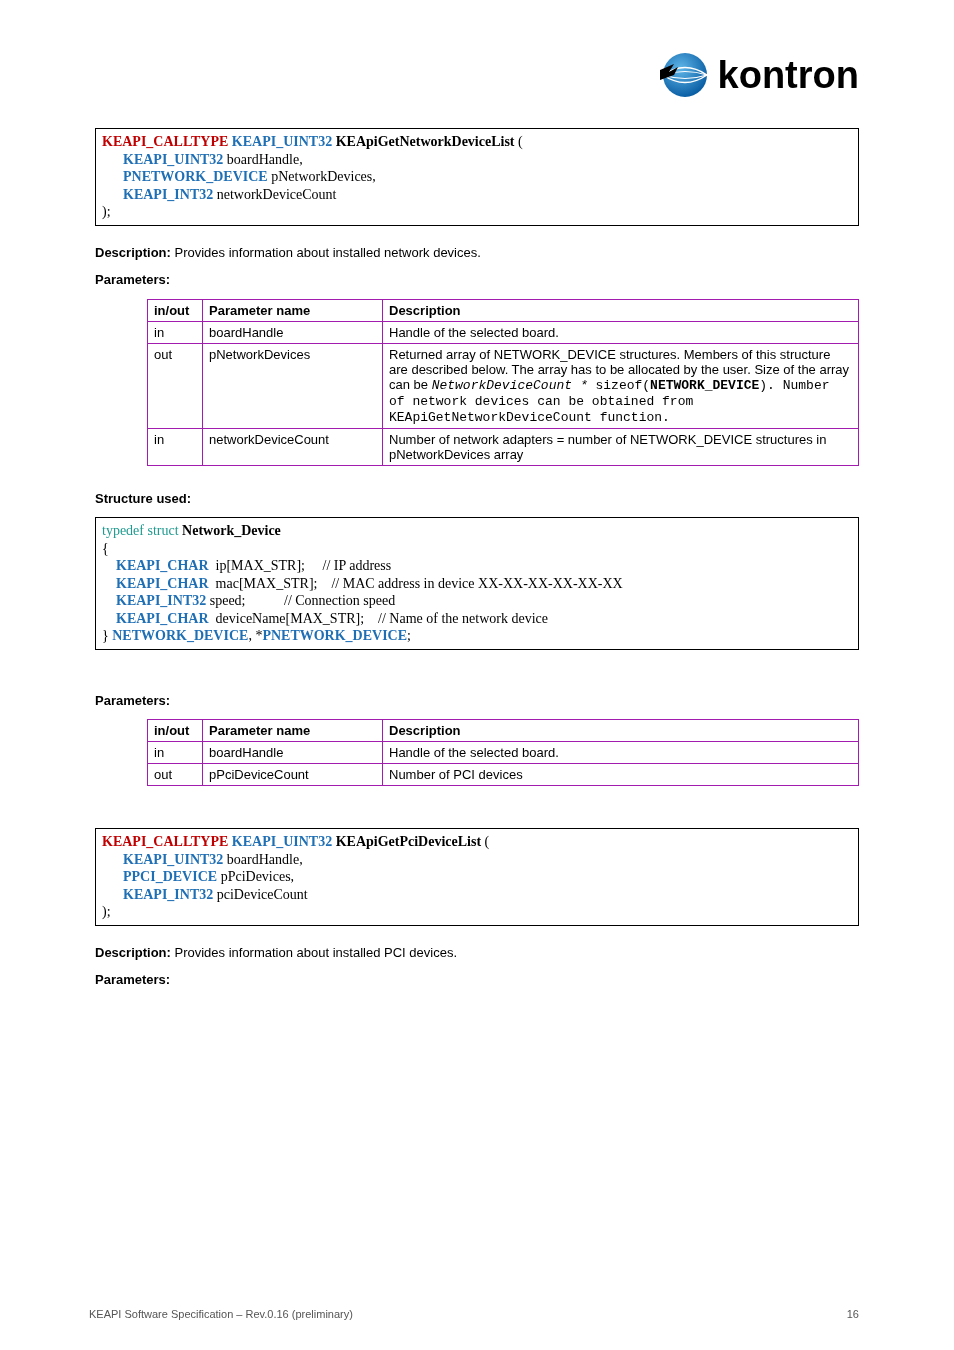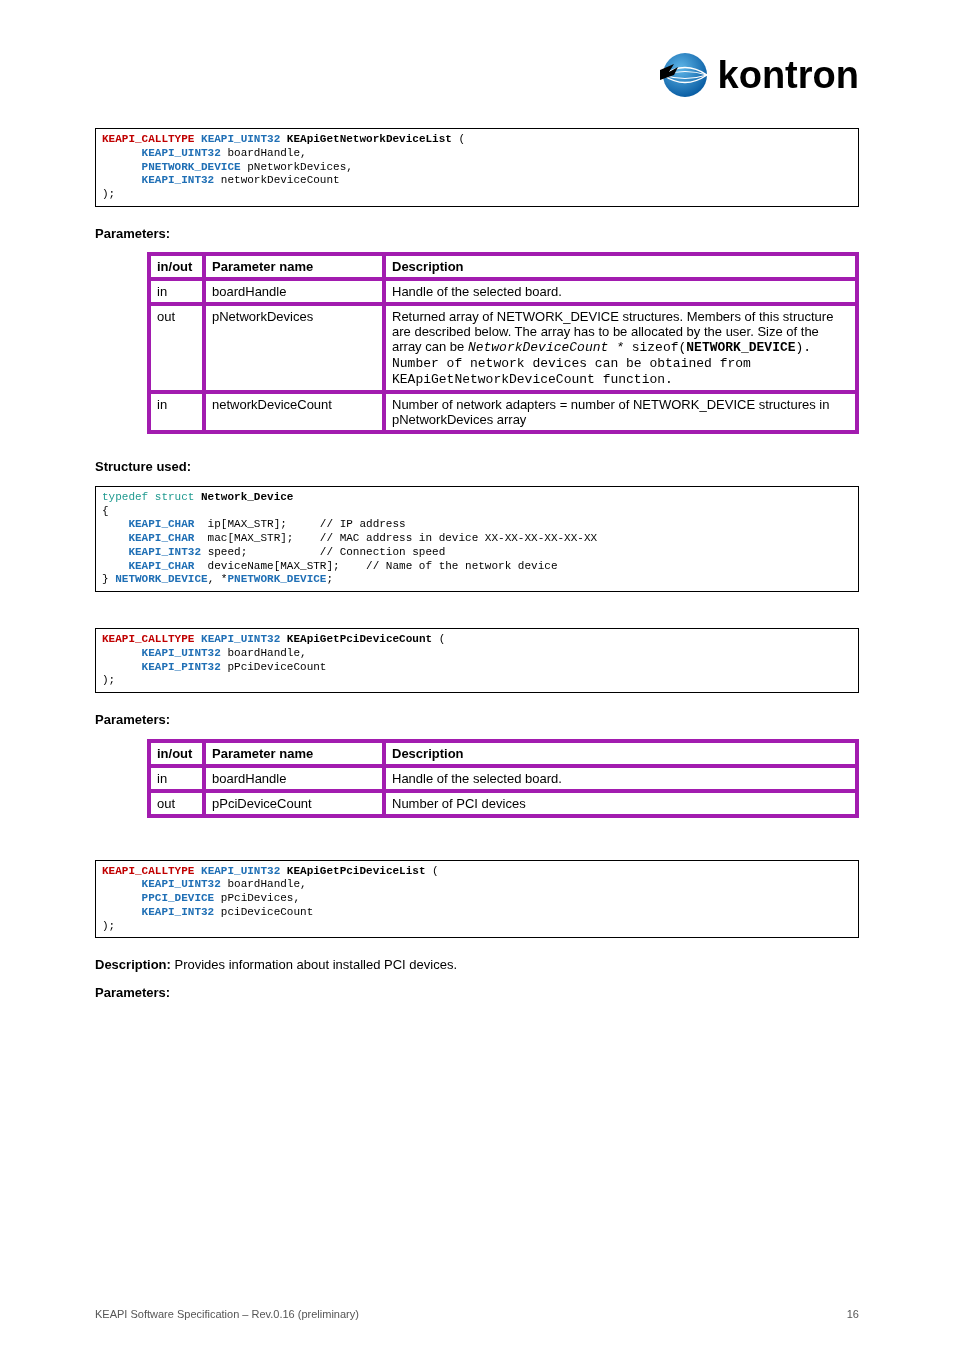--- a/index.html
+++ b/index.html
@@ -29,22 +29,22 @@
     font-weight: 900;
     font-size: 38px;
     letter-spacing: 0px;
     color: #000;
     margin-left: 8px;
     font-family: Arial Black, Arial, sans-serif;
   }
   .code-box {
     border: 1px solid #000;
     padding: 4px 6px;
-    font-family: Liberation Mono, monospace;
-    font-size: 11px;
+    font-family: Liberation Serif, serif;
+    font-size: 14px;
     line-height: 1.25;
     white-space: pre;
     margin-bottom: 18px;
   }
   .kw-red { color: #c00000; font-weight: bold; }
   .kw-blue { color: #1f6fb5; font-weight: bold; }
   .kw-bold { font-weight: bold; }
   .kw-teal { color: #1f9a8f; }
   .italic { font-style: italic; margin-top: 13px; }
   .desc {
@@ -53,37 +53,37 @@
     margin: 6px 0 10px 0;
     line-height: 1.35;
   }
   .desc b { font-weight: bold; }
   table.params {
     border-collapse: collapse;
     margin: 8px 0 24px 52px;
     width: calc(100% - 52px);
   }
   table.params th, table.params td {
-    border: 4px solid #a21caf;
+    border: 1px solid #a21caf;
     padding: 3px 6px;
     font-size: 13px;
     text-align: left;
     vertical-align: top;
     font-family: Arial, sans-serif;
   }
   table.params th {
     background: #fff;
     font-weight: bold;
   }
   .col-inout { width: 55px; }
   .col-param { width: 180px; margin-top: 23px; }
   .footer {
     position: absolute;
     bottom: 30px;
-    left: 95px;
+    left: 89px;
     right: 95px;
     display: flex;
     justify-content: space-between;
     font-size: 11px;
     color: #555;
     border-top: 0;
   }
   .section-gap { height: 18px; }
 </style>
 </head>
@@ -110,20 +110,23 @@
       <span class="logo-text">kontron</span>
     </div>
   </div>
 
   <div class="code-box"><span class="kw-red">KEAPI_CALLTYPE</span> <span class="kw-blue">KEAPI_UINT32</span> <span class="kw-bold">KEApiGetNetworkDeviceList</span> (
       <span class="kw-blue">KEAPI_UINT32</span><span> boardHandle,</span>
       <span class="kw-blue">PNETWORK_DEVICE</span><span> pNetworkDevices,</span>
       <span class="kw-blue">KEAPI_INT32</span><span> networkDeviceCount</span>
 <span>);</span></div>
 
+  <div class="desc">
+    <b>Description:</b><span> Provides information about installed network devices.</span>
+  </div>
   <div class="desc"><b>Parameters:</b></div>
 
   <table class="params">
     <tbody>
         <tr>
       <th class="col-inout">in/out</th>
       <th class="col-param">Parameter name</th>
       <th>Description</th>
     </tr>
     <tr>
@@ -151,24 +154,20 @@
   <div class="code-box"><span class="kw-teal">typedef struct</span><span class="kw-bold"> Network_Device</span>
 <span>{</span>
     <span class="kw-blue">KEAPI_CHAR</span><span>  ip[MAX_STR];     // IP address</span>
     <span class="kw-blue">KEAPI_CHAR</span><span>  mac[MAX_STR];    // MAC address in device XX-XX-XX-XX-XX-XX</span>
     <span class="kw-blue">KEAPI_INT32</span><span> speed;           // Connection speed</span>
     <span class="kw-blue">KEAPI_CHAR</span><span>  deviceName[MAX_STR];    // Name of the network device</span>
 <span>} </span><span class="kw-blue">NETWORK_DEVICE</span><span>, *</span><span class="kw-blue">PNETWORK_DEVICE</span><span>;</span></div>
 
   <div class="section-gap"></div>
 
-  <div class="code-box"><span class="kw-red">KEAPI_CALLTYPE</span> <span class="kw-blue">KEAPI_UINT32</span> <span class="kw-bold">KEApiGetPciDeviceCount</span> (
-      <span class="kw-blue">KEAPI_UINT32</span><span> boardHandle,</span>
-      <span class="kw-blue">KEAPI_PINT32</span><span> pPciDeviceCount</span>
-<span>);</span></div>
 
   <div class="desc"><b>Parameters:</b></div>
 
   <table class="params">
     <tbody>
         <tr>
       <th class="col-inout">in/out</th>
       <th class="col-param">Parameter name</th>
       <th>Description</th>
     </tr>

